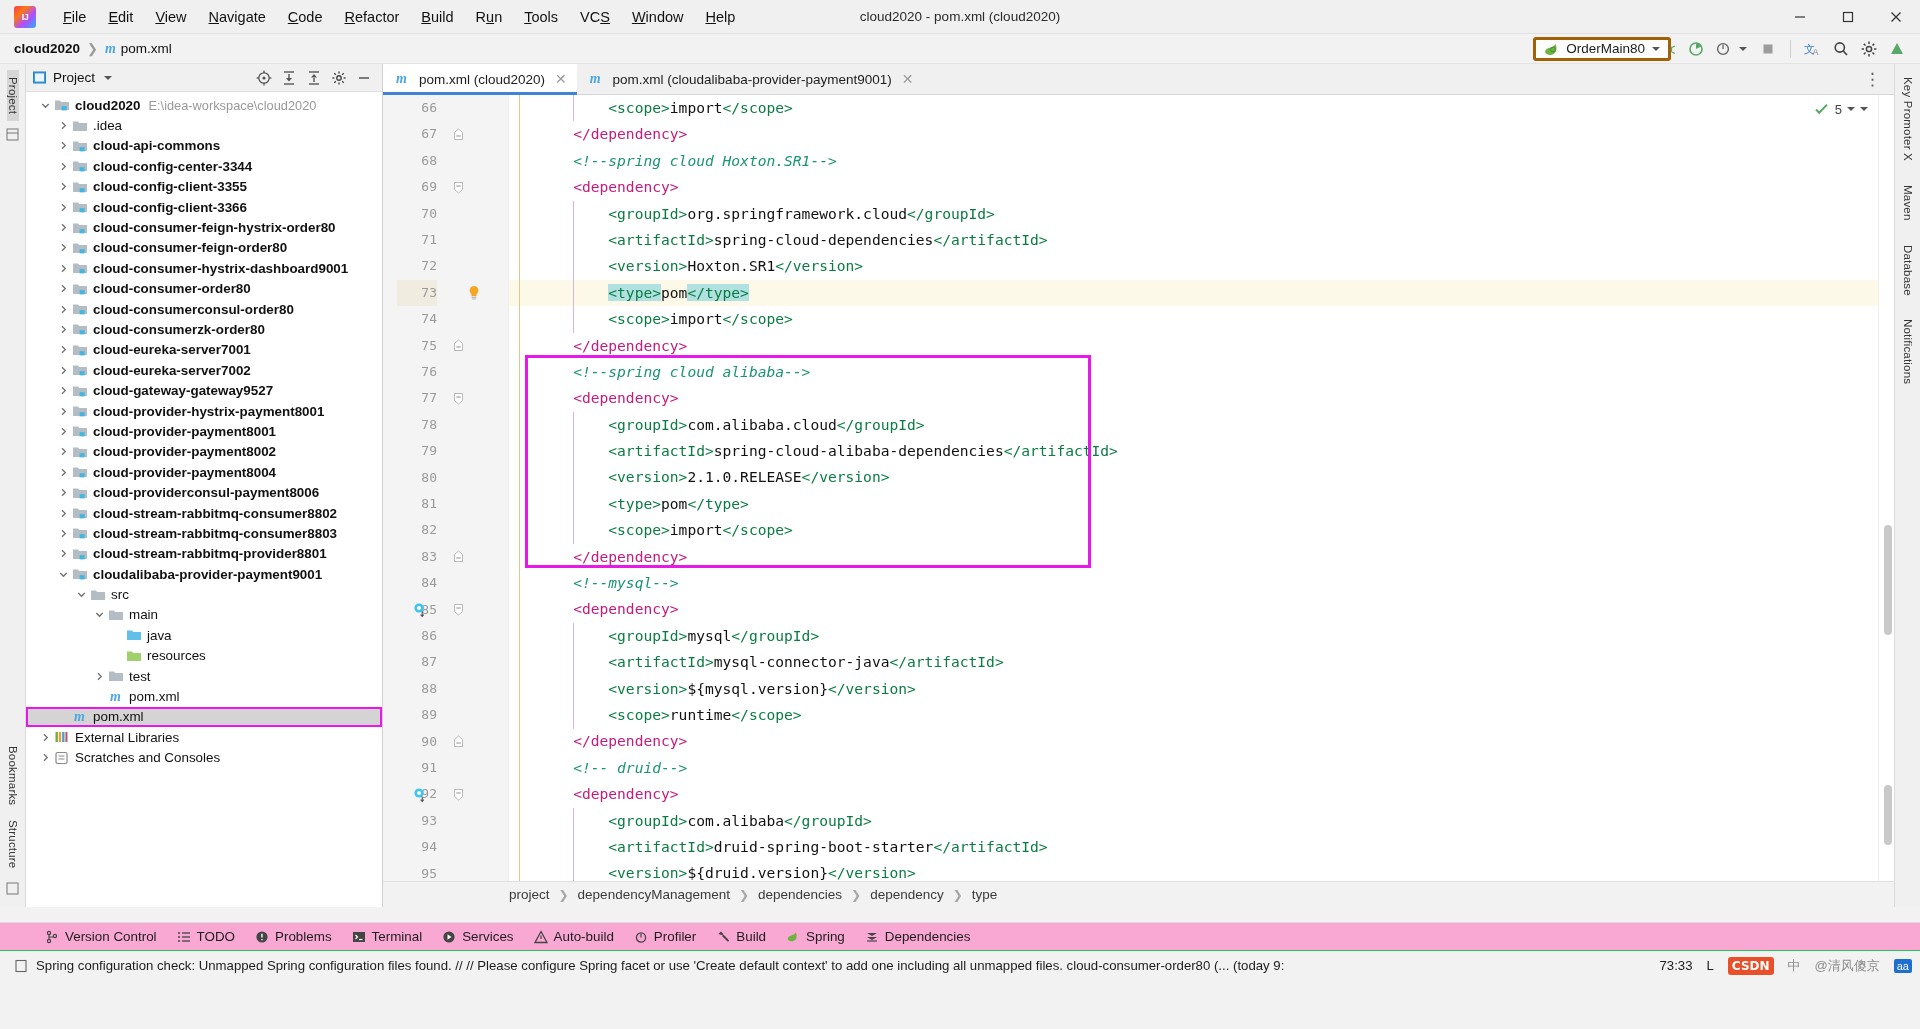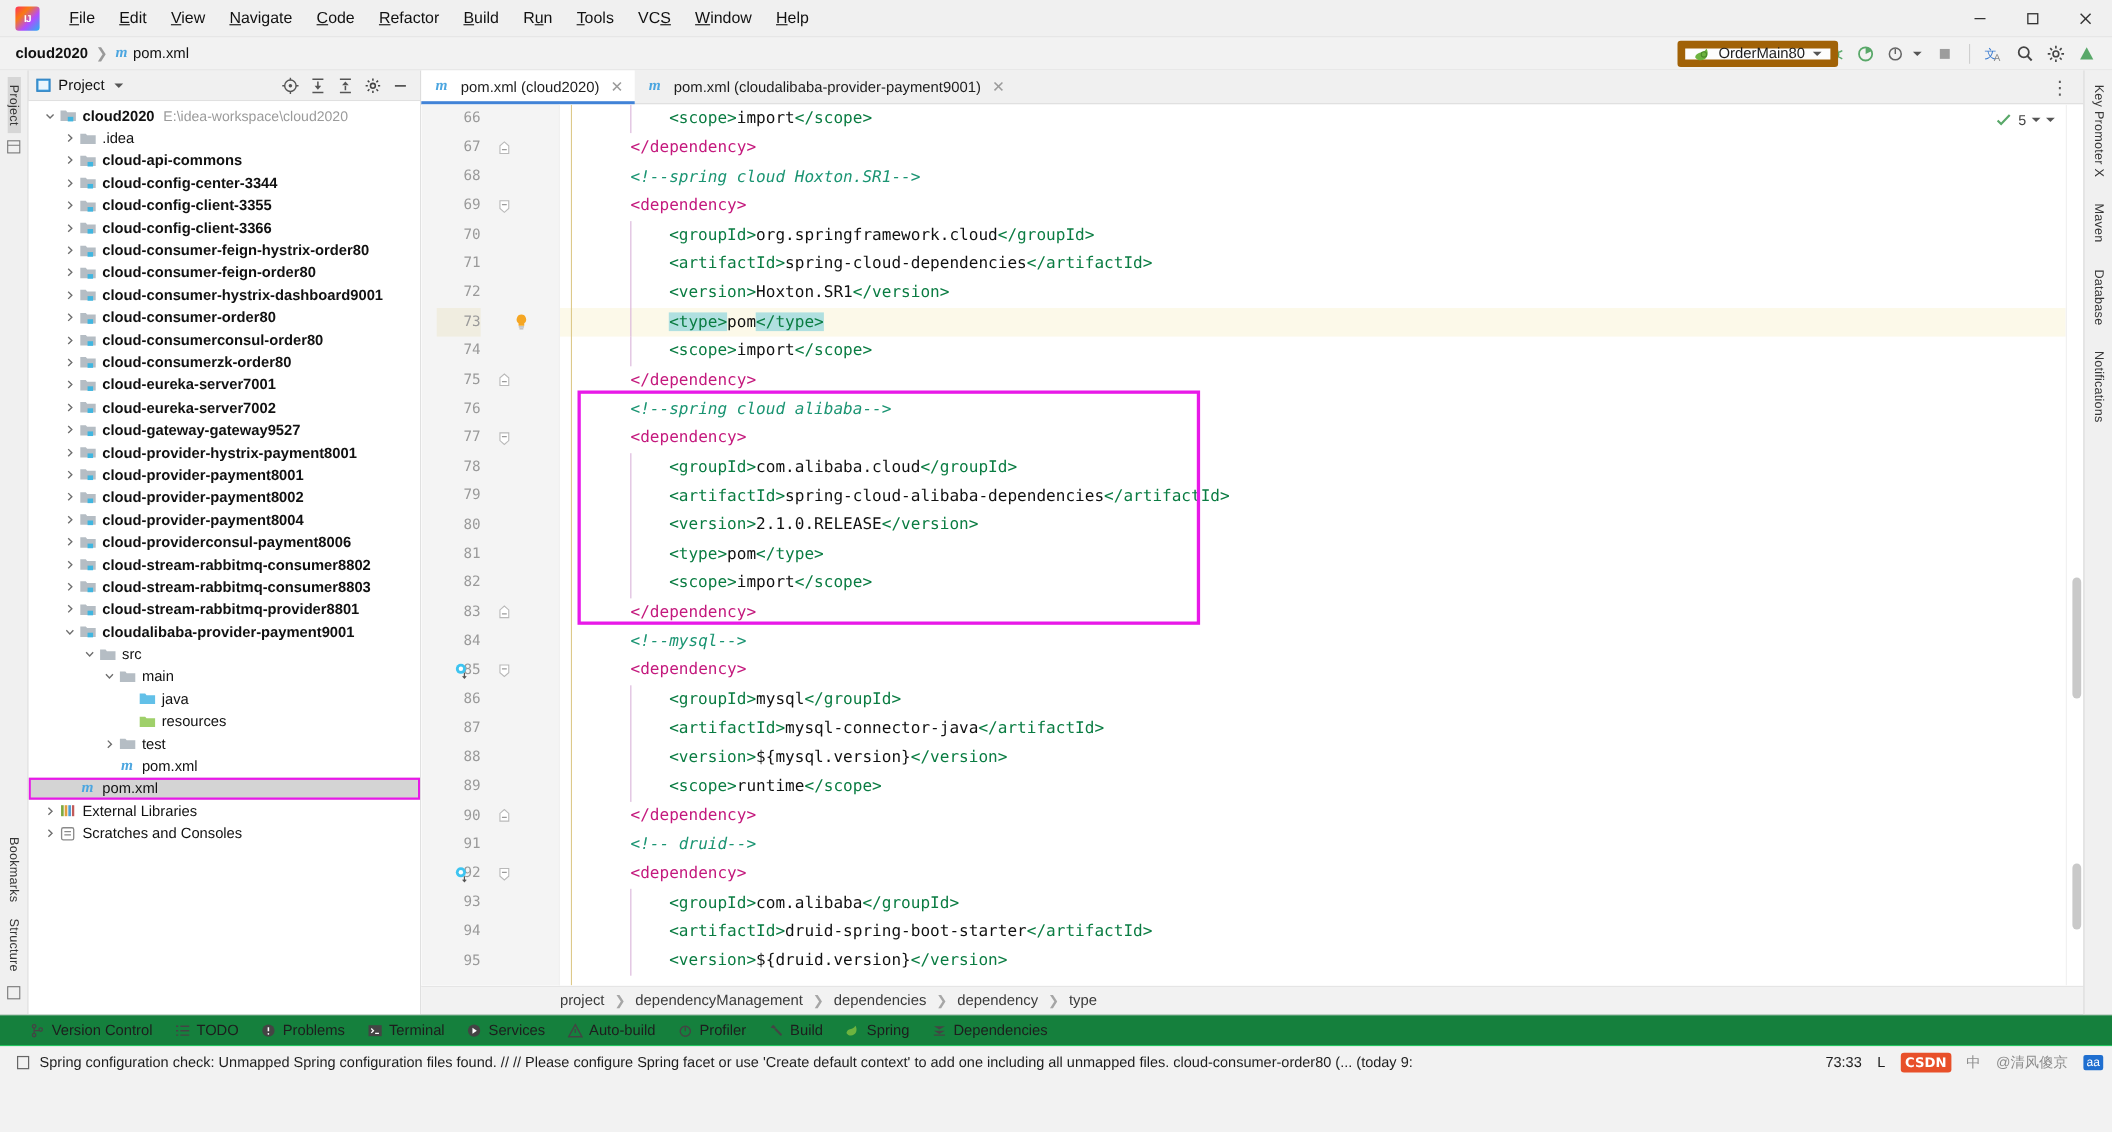--- a/index.html
+++ b/index.html
@@ -48,21 +48,21 @@
   .crumb-sep{ color:#9a9a9a; margin:0 7px; font-size:13px; }
   .mfile-icon{
     color:#4ca6e0; font-style:italic; font-weight:bold; font-size:14px; margin-right:5px;
     font-family:"Liberation Serif", serif;
   }
   .navbar-right{ margin-left:auto; display:flex; align-items:center; gap:2px; padding-right:10px; }
   .tb-btn{ width:26px;height:24px;display:flex;align-items:center;justify-content:center;border-radius:3px; }
   .vsep{ width:1px; height:18px; background:#cfcfcf; margin:0 7px; }
   .runcfg{
     display:flex; align-items:center; gap:7px; height:24px; padding:0 8px 0 7px;
-    border:7px solid #a16207; border-radius:3px; background:#fdfdfd; font-size:13.5px; margin-right:4px;
+    border:3px solid #a16207; border-radius:3px; background:#fdfdfd; font-size:13.5px; margin-right:4px;
   }
   .caret{ width:0;height:0;border-left:4px solid transparent;border-right:4px solid transparent;border-top:4px solid #555; }
 
   
   .body{ flex:1 1 auto; display:flex; min-height:0; }
 
   
   .leftstrip, .rightstrip{
     width:26px; flex:0 0 26px; background:#f0f0f0; border-right:1px solid #dadada;
     display:flex; flex-direction:column; align-items:center; padding-top:6px; position:relative;
@@ -160,22 +160,22 @@
 
   
   .editcrumb{
     height:26px; flex:0 0 26px; background:#f2f2f2; border-top:1px solid #e0e0e0;
     display:flex; align-items:center; padding-left:126px; font-size:13.5px; color:#3b3b3b;
   }
   .editcrumb .sep{ color:#a6a6a6; margin:0 9px; font-size:12px; }
 
   
   .toolbar-bottom{
-    height:28px; flex:0 0 28px; background:#15803d; border-top:1px solid #dcdcdc;
-    display:flex; align-items:center; padding-left:18px; gap:2px;
+    height:28px; flex:0 0 28px; background:#f9a8d4; border-top:1px solid #dcdcdc;
+    display:flex; align-items:center; padding-left:36px; gap:2px;margin-top:15px;
   }
   .bt{
     display:flex; align-items:center; gap:6px; font-size:13.4px; color:#1d1d1d; padding:3px 9px; border-radius:3px;
   }
   .statusbar{
     height:30px; flex:0 0 30px; background:#f2f2f2; border-top:1px solid #22c55e;
     display:flex; align-items:center; padding:0 8px 0 14px; font-size:13.2px; color:#1d1d1d; gap:8px;
   }
   .status-msg{ white-space:nowrap; overflow:hidden; text-overflow:ellipsis; }
   .status-right{ margin-left:auto; display:flex; align-items:center; gap:14px; white-space:nowrap; }
@@ -200,20 +200,21 @@
       <div class="menu-item"><span class="u">N</span>avigate</div>
       <div class="menu-item"><span class="u">C</span>ode</div>
       <div class="menu-item"><span class="u">R</span>efactor</div>
       <div class="menu-item"><span class="u">B</span>uild</div>
       <div class="menu-item">R<span class="u">u</span>n</div>
       <div class="menu-item"><span class="u">T</span>ools</div>
       <div class="menu-item">VC<span class="u">S</span></div>
       <div class="menu-item"><span class="u">W</span>indow</div>
       <div class="menu-item"><span class="u">H</span>elp</div>
     </div>
+    <div class="win-title">cloud2020 - pom.xml (cloud2020)</div>
     <div class="win-btns">
       <div class="win-btn">
         <svg width="12" height="12" viewBox="0 0 12 12">
             <line x1="1" y1="6" x2="11" y2="6" stroke="#333" stroke-width="1.2"></line>
           </svg>
       </div>
       <div class="win-btn">
         <svg width="12" height="12" viewBox="0 0 12 12">
             <rect x="1.5" y="1.5" width="9" height="9" fill="none" stroke="#333" stroke-width="1.2"></rect>
           </svg>

